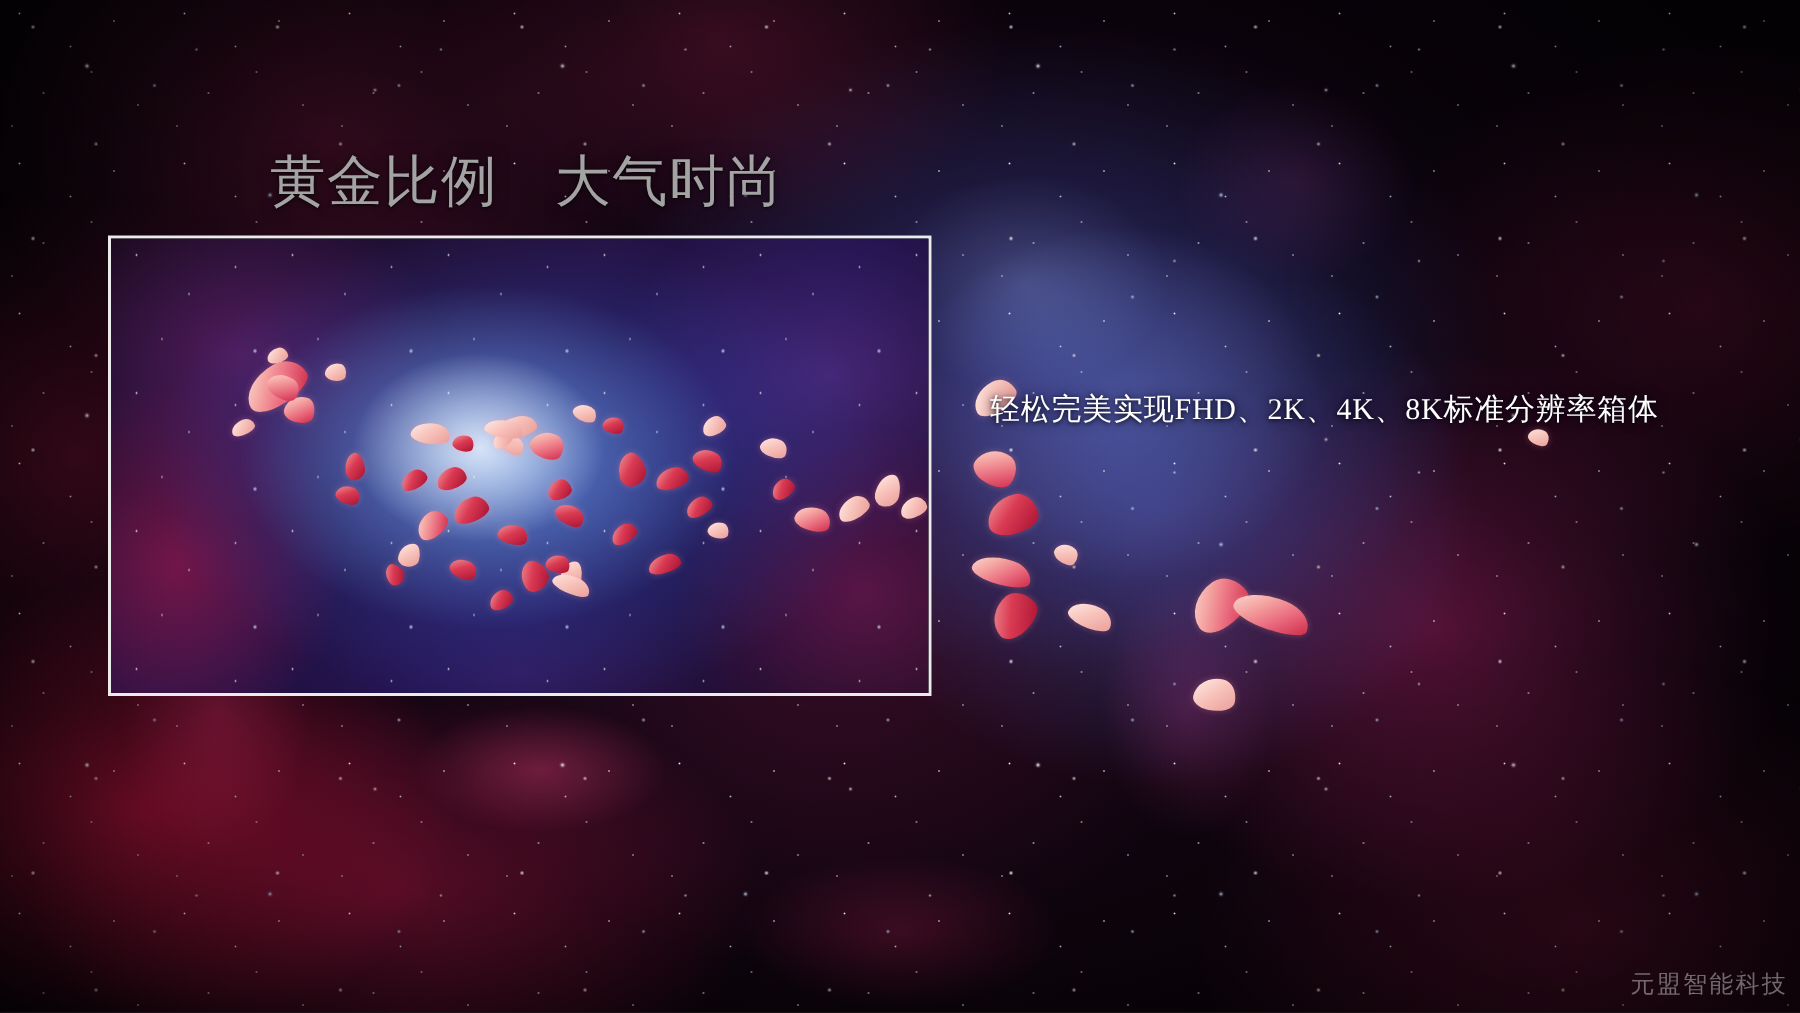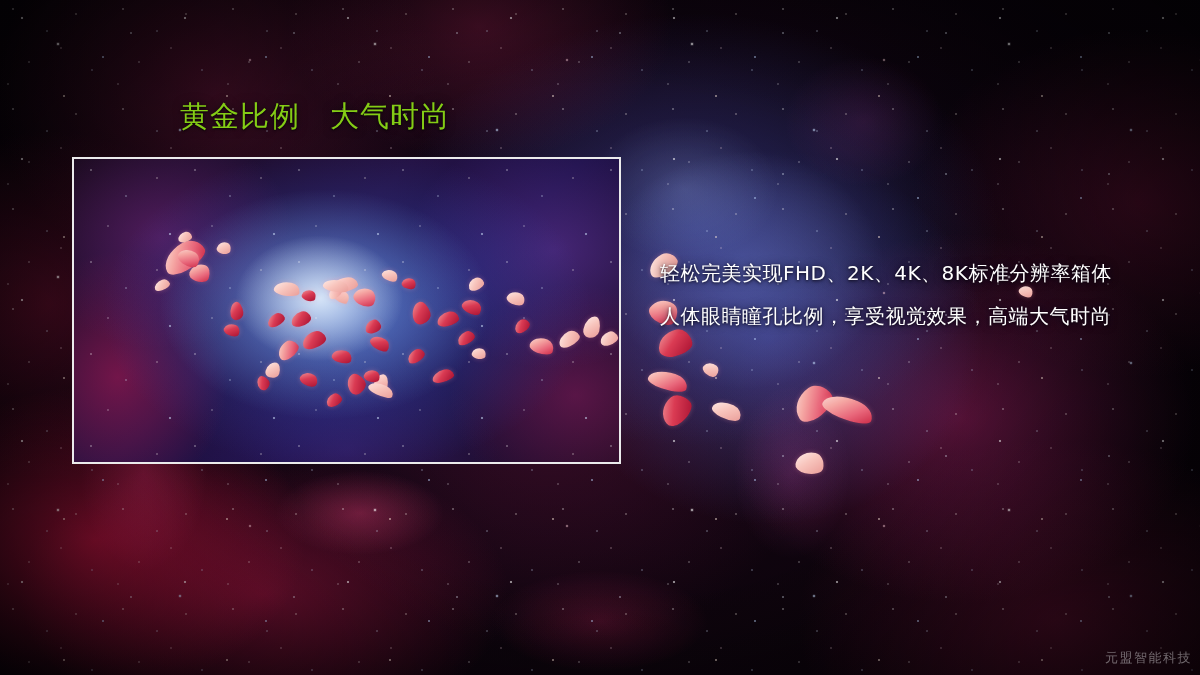--- a/index.html
+++ b/index.html
@@ -86,23 +86,23 @@
       radial-gradient(2.2px 2.2px at 180px 130px, rgba(200,225,255,1), rgba(200,225,255,0.15) 60%, transparent),
       radial-gradient(2.0px 2.0px at 250px 60px, rgba(255,210,220,0.95), rgba(255,210,220,0.1) 60%, transparent);
     background-size: 317px 233px;
   }
 
   
   .slide-title {
     position: absolute;
     left: 180px;
     top: 100px;
-    font-size: 29px;
+    font-size: 37px;
     line-height: 1.15;
-    color: #84cc16;
+    color: #a3a3a3;
     letter-spacing: 1px;
     white-space: pre;
     text-shadow: 0 0 10px rgba(0,0,0,0.55), 0 1px 2px rgba(0,0,0,0.7);
   }
 
   
   .preview-frame {
     position: absolute;
     left: 72px;
     top: 157px;
@@ -153,36 +153,37 @@
   .petal.deep {
     background: linear-gradient(135deg, #f3a0a2 0%, #da3b53 45%, #a60f30 100%);
   }
 
   
   .body-copy {
     position: absolute;
     left: 660px;
     top: 252px;
     width: 500px;
+    font-family: Liberation Serif, serif;
   }
   .copy-line {
     font-size: 20px;
     line-height: 43px;
     color: #ffffff;
     letter-spacing: 0.5px;
     white-space: nowrap;
     text-shadow: 0 0 8px rgba(10,5,30,0.8), 0 1px 3px rgba(0,0,0,0.75);
   }
 
   
   .watermark {
     position: absolute;
     right: 8px;
     bottom: 8px;
-    font-size: 13px;
+    font-size: 16px;
     color: rgba(190,185,190,0.55);
     letter-spacing: 1.5px;
     margin-top: 48px;
   }
 </style>
 </head>
 <body>
 
 <div id="slide">
 
@@ -257,17 +258,16 @@
         <div class="petal pale" style="left: 510px; top: 157px; width: 16px; height: 22px; transform: rotate(12deg);"></div>
         <div class="petal pale" style="left: 526px; top: 173px; width: 18px; height: 13px; transform: rotate(-18deg);"></div>
         <div class="petal" style="left: 104px; top: 91px; width: 22px; height: 16px; transform: rotate(34deg);"></div>
         <div class="petal pale" style="left: 104px; top: 73px; width: 14px; height: 10px; transform: rotate(-12deg);"></div>
         <div class="petal pale" style="left: 308px; top: 111px; width: 16px; height: 11px; transform: rotate(28deg);"></div>
       </div>
   </div>
 
   <div class="body-copy">
     <div class="copy-line">轻松完美实现FHD、2K、4K、8K标准分辨率箱体</div>
-    <div class="copy-line">人体眼睛瞳孔比例，享受视觉效果，高端大气时尚</div>
   </div>
 
   <div class="watermark">元盟智能科技</div>
 </div>
 
 </body></html>

